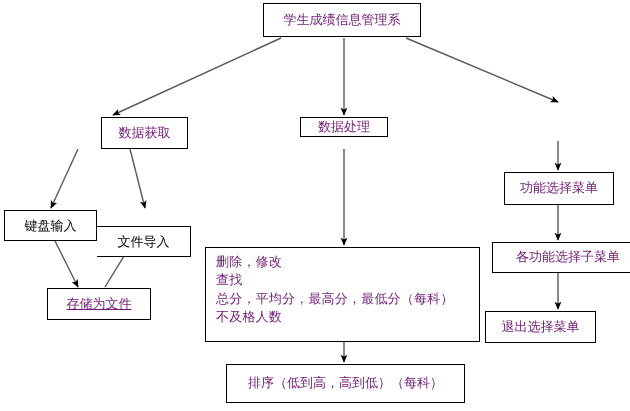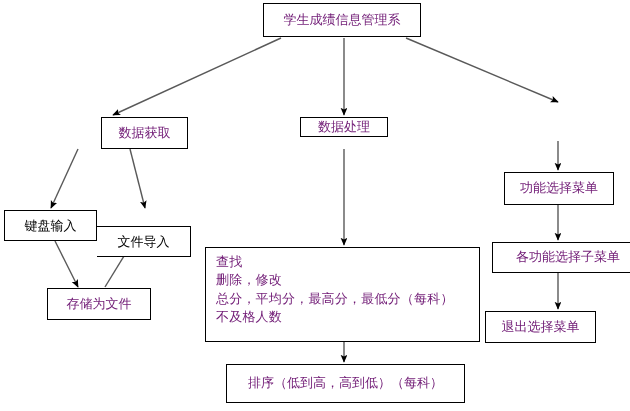--- a/index.html
+++ b/index.html
@@ -114,27 +114,27 @@
 
 
   <div class="pair-cell" style="left:4px; top:210px; width:93px; height:31px;">
     <span>键盘输入</span>
   </div>
 
   <div class="pair-cell right-cell" style="left:97px; top:210px; width:94px; height:31px;margin-top:16px;">
     <span>文件导入</span>
   </div>
 
-  <div class="node" style="left:47px; top:288px; width:104px; height:32px;">
+  <div class="node" style="left:47px; top:288px; width:104px; height:32px;text-decoration:underline;">
     <span>存储为文件</span>
   </div>
 
   <div class="node list" style="left:205px; top:247px; width:275px; height:95px;">
+    <span class="line">删除，修改</span>
     <span class="line">查找</span>
-    <span class="line">删除，修改</span>
     <span class="line">总分，平均分，最高分，最低分（每科）</span>
     <span class="line">不及格人数</span>
   </div>
 
   <div class="node" style="left:226px; top:364px; width:239px; height:39px;">
     <span>排序（低到高，高到低）（每科）</span>
   </div>
 
   <div class="node" style="left:504px; top:172px; width:110px; height:33px;">
     <span>功能选择菜单</span>

